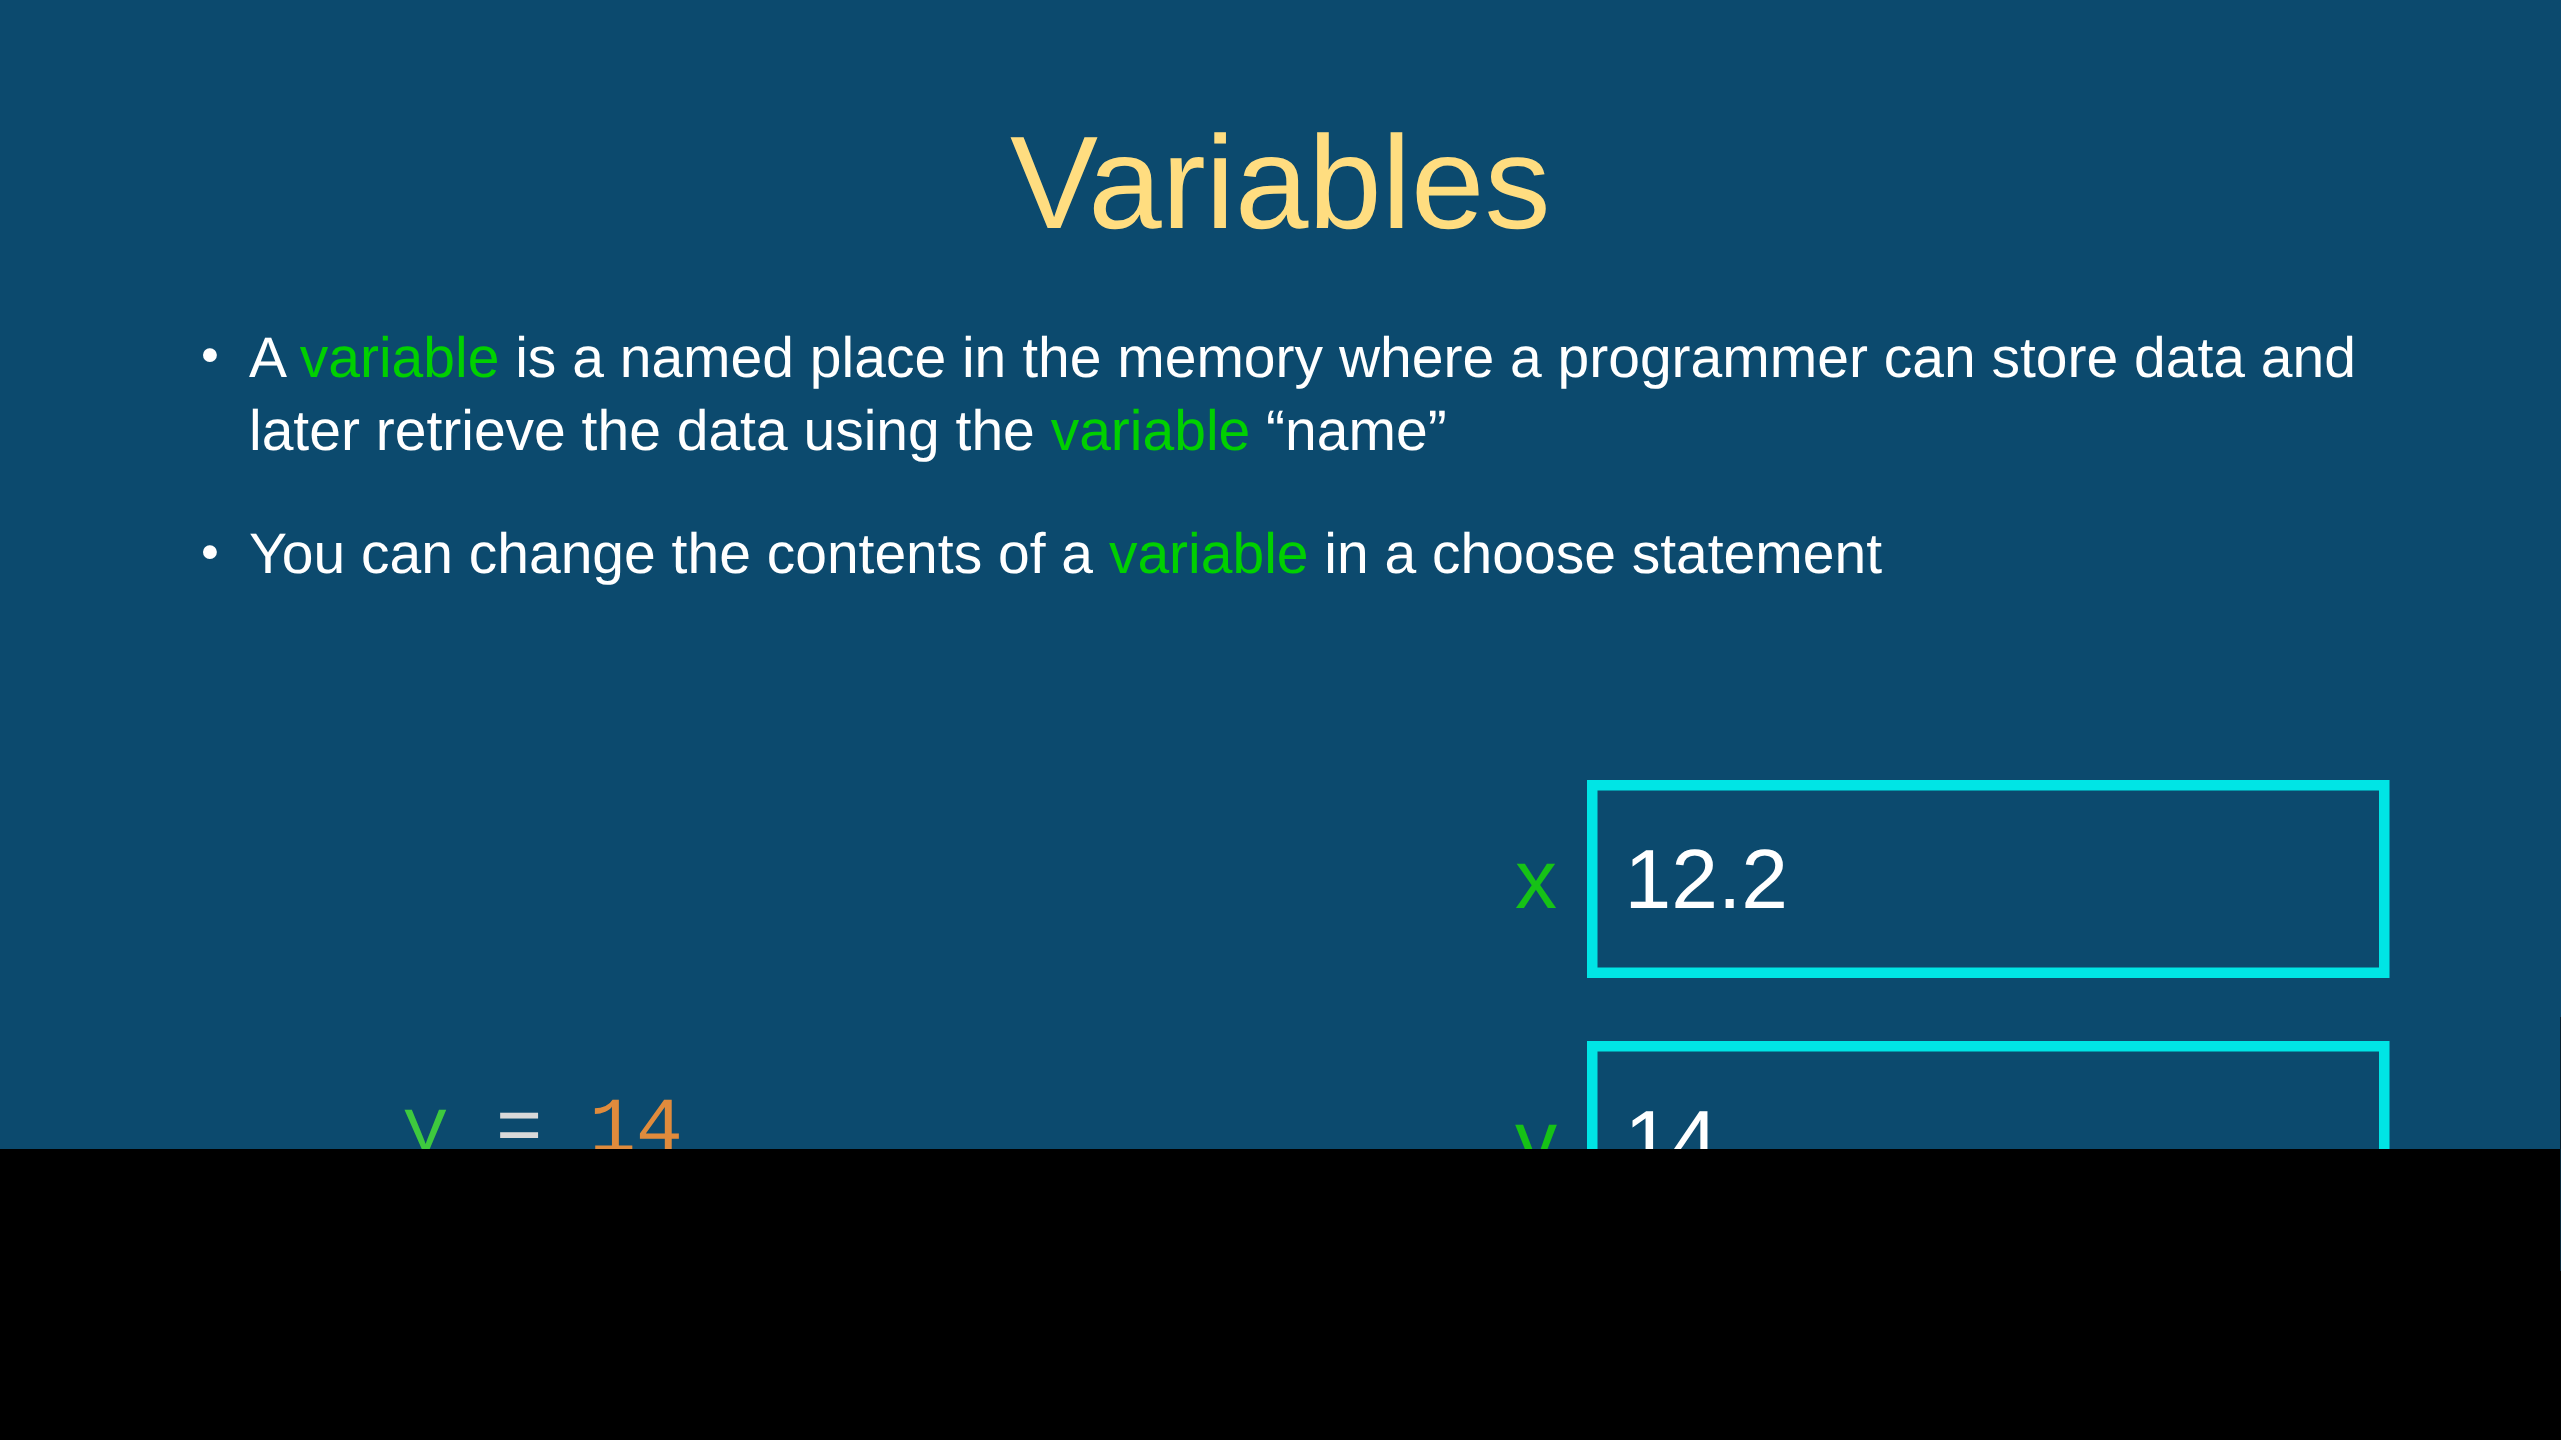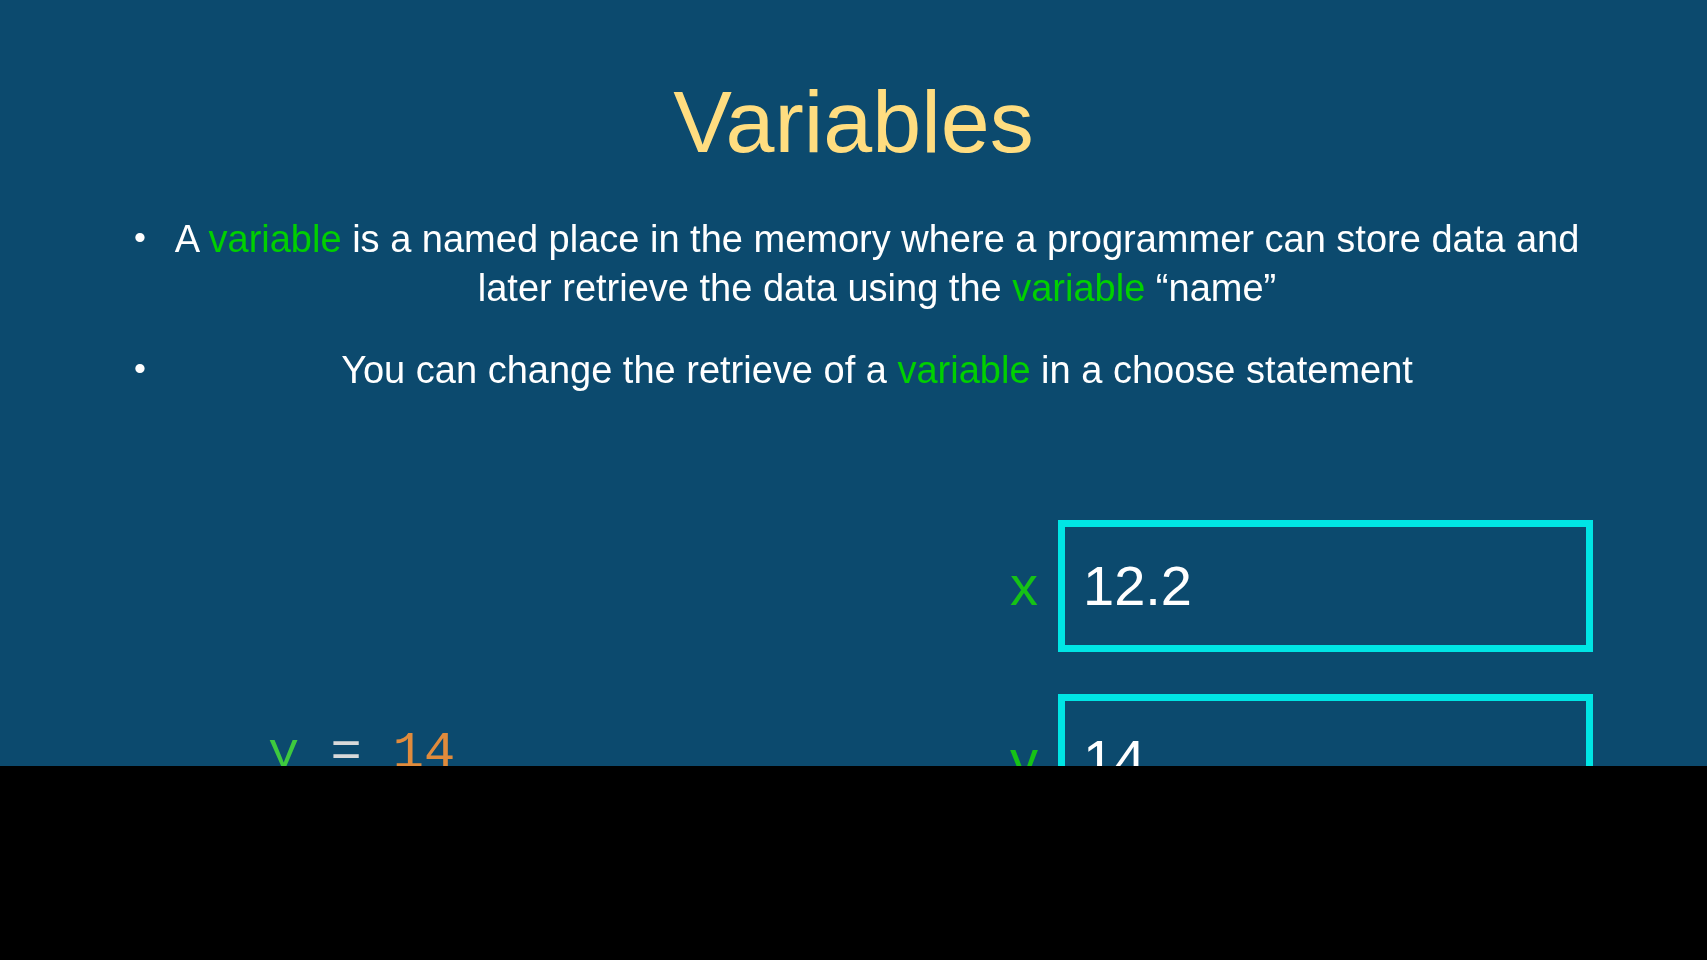--- a/index.html
+++ b/index.html
@@ -36,21 +36,20 @@
     width: 1460px;
   }
 
   .bullet {
     position: relative;
     color: #ffffff;
     font-size: 38px;
     line-height: 1.30;
     padding-left: 38px;
     margin-bottom: 32px;
-    text-align: center;
   }
   .bullet::before {
     content: "\2022";
     position: absolute;
     left: 6px;
     top: 0;
     color: #ffffff;
     font-size: 34px;
   }
   .kw { color: #00d000; }
@@ -105,21 +104,21 @@
 
 <div class="slide">
 
   <div class="title">Variables</div>
 
   <div class="bullets">
     <div class="bullet">
       <span>A </span><span class="kw">variable</span><span> is a named place in the memory where a programmer can store data and later retrieve the data using the </span><span class="kw">variable</span><span> “name”</span>
     </div>
     <div class="bullet">
-      <span>You can change the retrieve of a </span><span class="kw">variable</span><span> in a choose statement</span>
+      <span>You can change the contents of a </span><span class="kw">variable</span><span> in a choose statement</span>
     </div>
   </div>
 
   <div class="code">
     <div><span class="var">y</span><span class="op"> = </span><span class="num">14</span></div>
   </div>
 
   <div class="memory">
     <div class="mem-row">
       <div class="mem-label">x</div>

